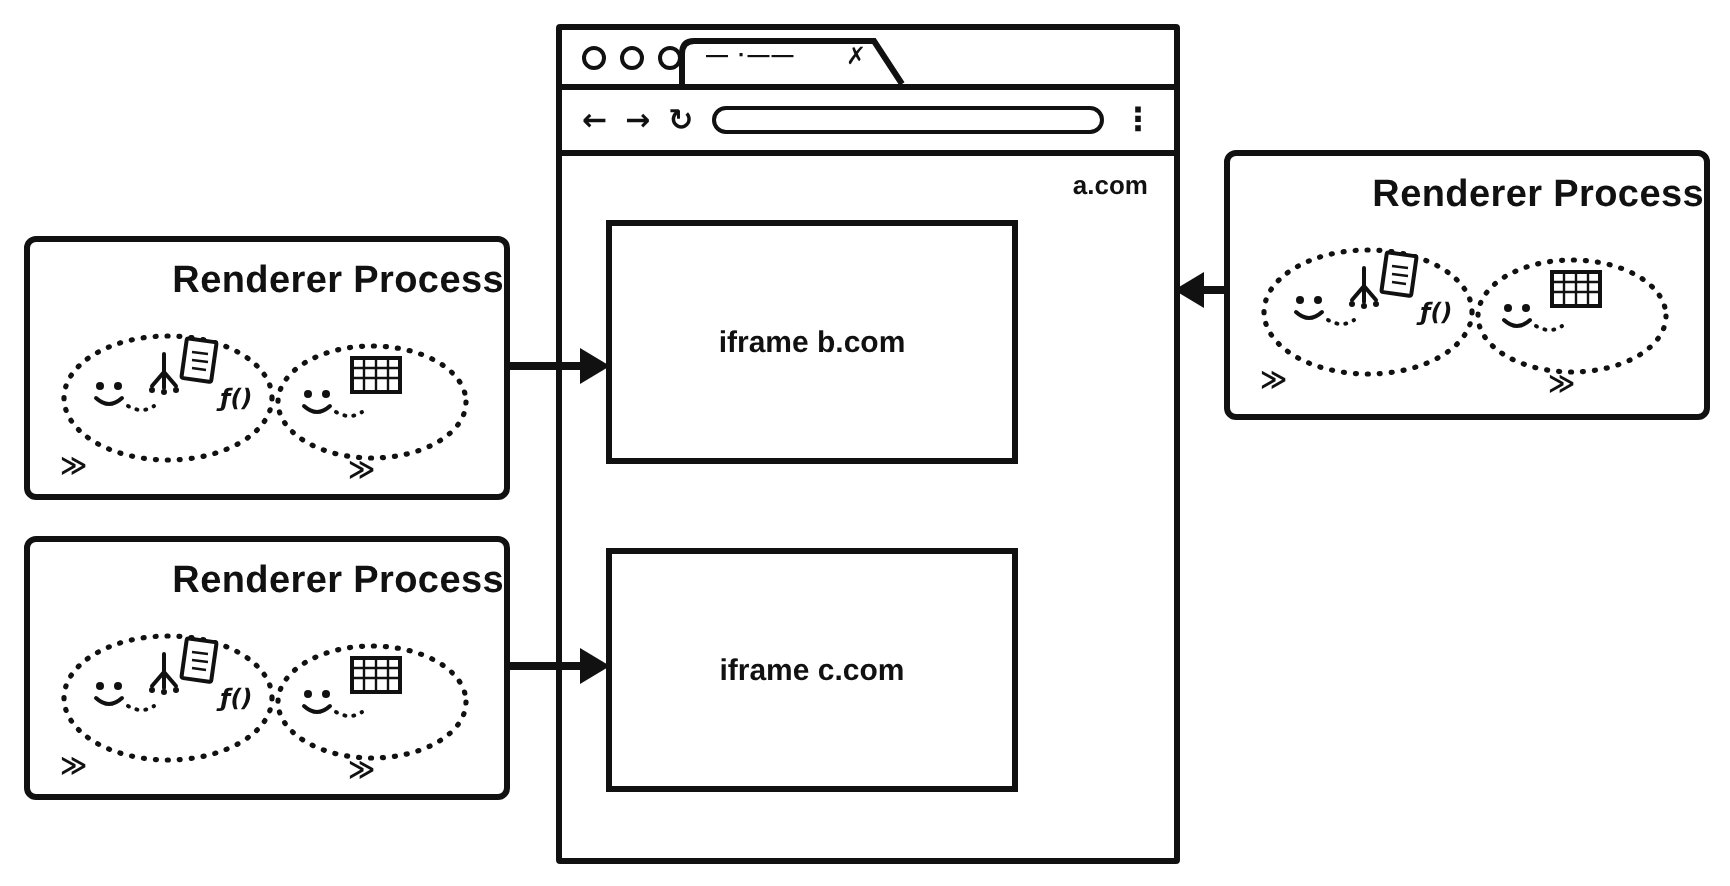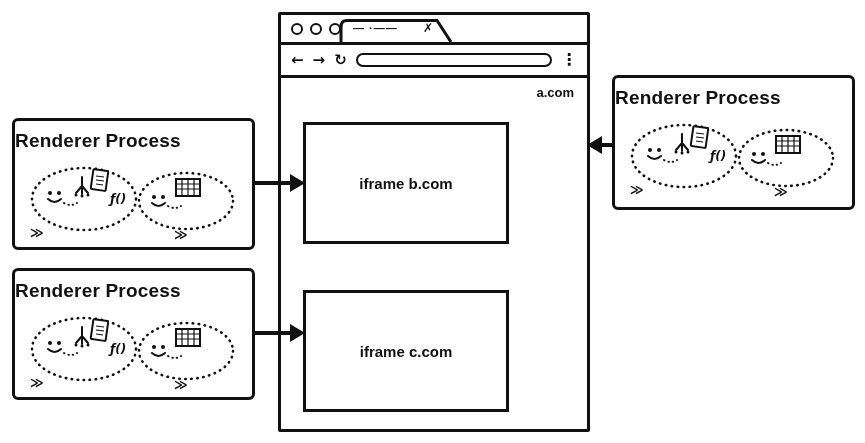--- a/index.html
+++ b/index.html
@@ -19,21 +19,21 @@
   .glyph { font-family: "DejaVu Sans", sans-serif; line-height: 1; }
   .nav-glyph { font-size: 15px; font-weight: bold; }
   .url-bar { flex: 1; height: 14px; border: 2.5px solid #111; border-radius: 9px; background: #fff; }
   .menu { font-size: 16px; }
   .page-content { position: relative; flex: 1; }
   .page-domain { position: absolute; top: 7px; right: 13px; font-size: 13px; font-weight: bold; }
   .iframe-box { position: absolute; left: 22px; width: 206px; height: 122px; border: 3px solid #111; background: #fff; display: flex; align-items: center; justify-content: center; font-size: 15px; font-weight: bold; }
 
   
   .renderer-box { position: absolute; width: 243px; background: #fff; border: 3px solid #111; border-radius: 6px; }
-  .renderer-title { font-size: 19px; font-weight: bold; text-align: left; margin-top: 9px; letter-spacing: 0.2px; }
+  .renderer-title { font-size: 19px; font-weight: bold; text-align: right; margin-top: 9px; letter-spacing: 0.2px; }
   .illo-slot { display: flex; justify-content: center; margin-top: 1px; }
 
   
   .blob { fill: none; stroke: #111; stroke-width: 2.6; stroke-dasharray: 0.5 5.5; stroke-linecap: round; }
   .stroke { fill: none; stroke: #111; stroke-width: 2; stroke-linecap: round; stroke-linejoin: round; }
   .fillrect { fill: #fff; stroke: #111; stroke-width: 2; }
   .stroke-thin { fill: none; stroke: #111; stroke-width: 1.2; }
   .dots { fill: none; stroke: #111; stroke-width: 2; stroke-dasharray: 0.5 4; stroke-linecap: round; }
   .illo-text { font-family: "DejaVu Sans", sans-serif; font-style: italic; font-weight: bold; font-size: 12px; fill: #111; }
   .illo-text-sm { font-family: "DejaVu Sans", sans-serif; font-weight: bold; font-size: 13px; fill: #111; }
@@ -64,24 +64,24 @@
     </div>
     <div class="nav-bar">
       <span class="glyph nav-glyph">←</span>
       <span class="glyph nav-glyph">→</span>
       <span class="glyph nav-glyph">↻</span>
       <div class="url-bar"></div>
       <span class="glyph nav-glyph menu">⋮</span>
     </div>
     <div class="page-content">
       <div class="page-domain">a.com</div>
-      <div class="iframe-box" style="top:44px;">
+      <div class="iframe-box" style="top:32px;">
         <span>iframe b.com</span>
       </div>
-      <div class="iframe-box" style="top:212px;">
+      <div class="iframe-box" style="top:196px;">
         <span>iframe c.com</span>
       </div>
     </div>
   </div>
 
   <section class="renderer-box" style="left:12px; top:118px; height:132px;">
     <h2 class="renderer-title">Renderer Process</h2>
     <div class="illo-slot">
   <svg width="216" height="90" viewBox="0 0 216 90">
     <ellipse class="blob" cx="58" cy="46" rx="52" ry="31"></ellipse>

